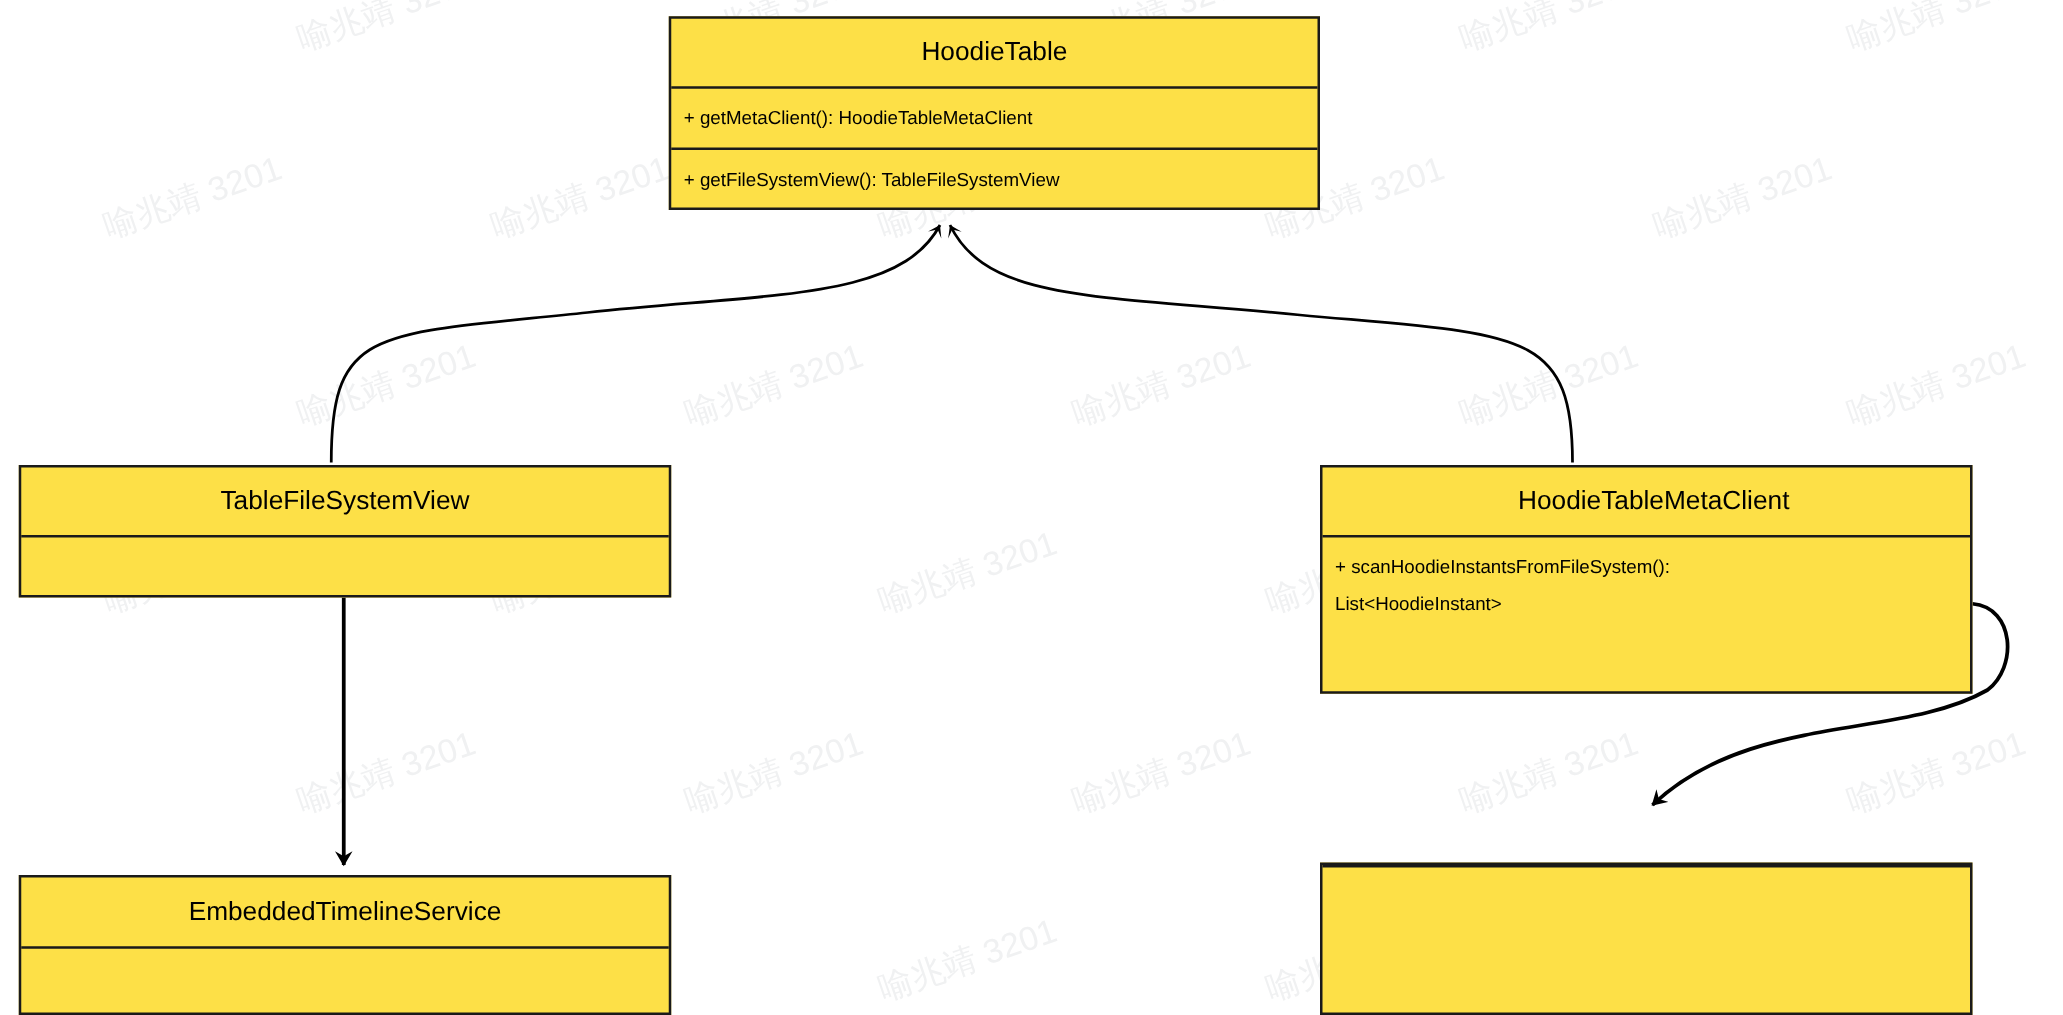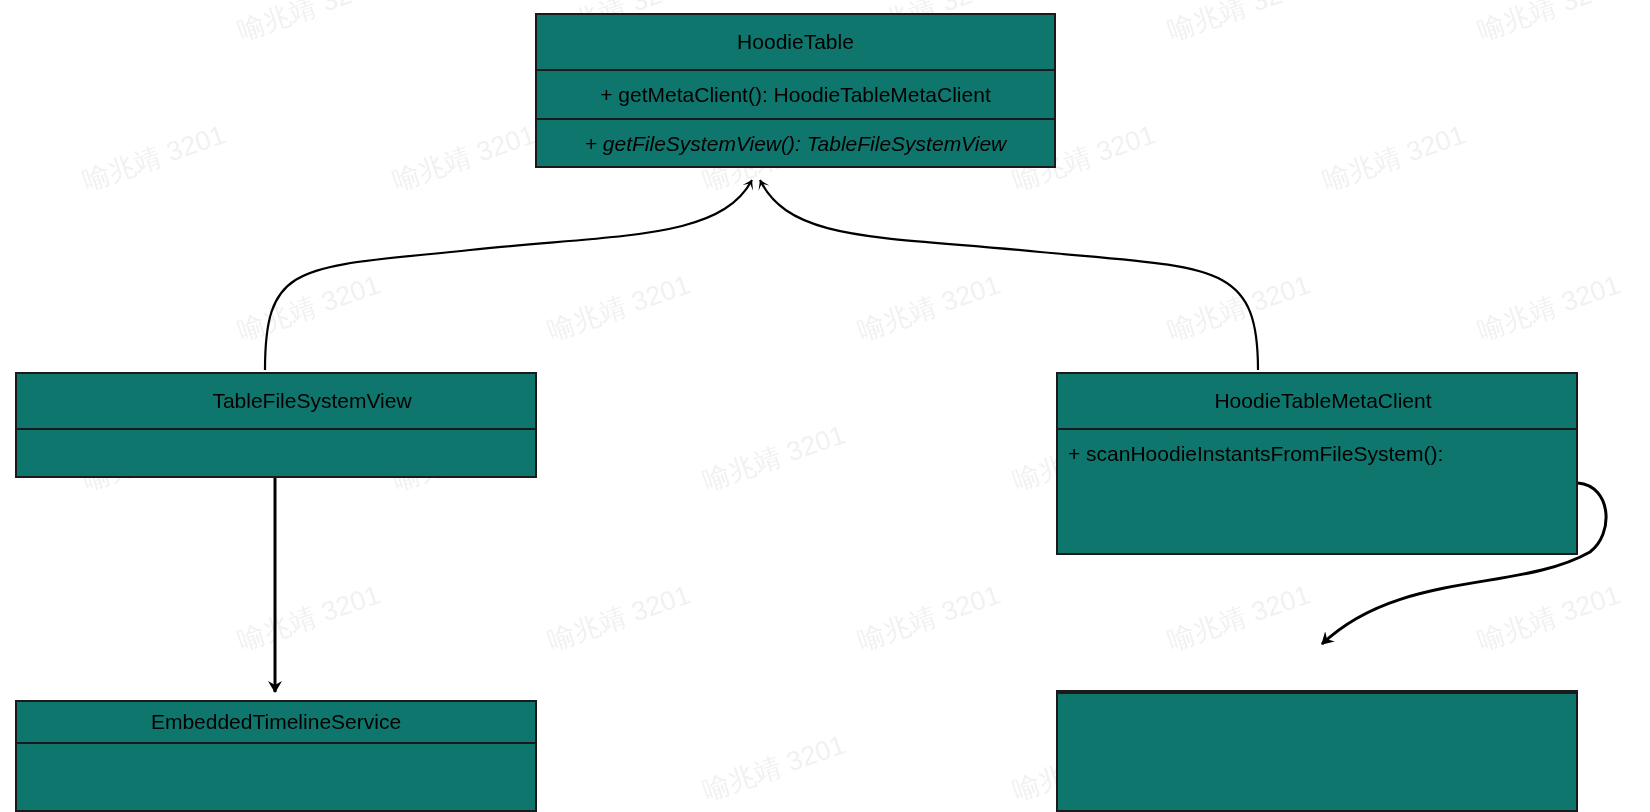--- a/index.html
+++ b/index.html
@@ -45,44 +45,43 @@
     width: 1650px;
     height: 812px;
     z-index: 2;
     pointer-events: none;
   }
 
   
   .uml-class {
     position: absolute;
     box-sizing: border-box;
-    background: #0f766e;
+    background: #fde047;
     border: 2px solid #c4b5fd;
     z-index: 3;
   }
   .uml-title {
     box-sizing: border-box;
     text-align: center;
     font-size: 21px;
     color: #000000;
     display: flex;
     align-items: center;
     justify-content: center;
     width: 100%;
   }
   .uml-compartment {
     box-sizing: border-box;
     border-top: 2px solid #1a1a1a;
-    font-size: 21px;
+    font-size: 15px;
     color: #000000;
     padding: 0 10px;
     display: flex;
     align-items: center;
     width: 100%;
-    justify-content: center;
   }
   .uml-compartment.multiline {
     display: block;
     line-height: 30px;
     padding-top: 9px;
   }
   .uml-compartment.empty {
     padding: 0;
   }
 </style>
@@ -140,36 +139,37 @@
         <path d="M 1578 483 C 1612 486 1614 534 1590 552 C 1520 592 1400 570 1322 644" fill="none" stroke="#000000" stroke-width="3" marker-end="url(#filled-arrow)"></path>
       </g>
   </svg>
 
   <div id="classes-layer">
       <div class="uml-class" style="left: 535px; top: 13px; width: 521px; height: 155px; border-color: rgb(26, 26, 26);">
         <div class="uml-title" style="height: 54px;">HoodieTable</div>
         <div class="uml-compartment" style="height: 49px; border-top-color: rgb(26, 26, 26);">
           <span>+ getMetaClient(): HoodieTableMetaClient</span>
         </div>
-        <div class="uml-compartment" style="height: 50px; border-top-color: rgb(26, 26, 26); font-style: italic;">
+        <div class="uml-compartment" style="height: 50px; border-top-color: rgb(26, 26, 26);">
           <span>+ getFileSystemView(): TableFileSystemView</span>
         </div>
       </div>
       <div class="uml-class" style="left: 15px; top: 372px; width: 522px; height: 106px; border-color: rgb(26, 26, 26);">
-        <div class="uml-title" style="height: 54px; margin-left: 36px;">TableFileSystemView</div>
+        <div class="uml-title" style="height: 54px;">TableFileSystemView</div>
         <div class="uml-compartment empty" style="height: 50px; border-top-color: rgb(26, 26, 26);"></div>
       </div>
       <div class="uml-class" style="left: 1056px; top: 372px; width: 522px; height: 183px; border-color: rgb(26, 26, 26);">
         <div class="uml-title" style="height: 54px; padding-left: 12px;">HoodieTableMetaClient</div>
         <div class="uml-compartment multiline" style="height: 90px; border-top-color: rgb(26, 26, 26);">
           <div>+ scanHoodieInstantsFromFileSystem():</div>
+          <div>List&lt;HoodieInstant&gt;</div>
         </div>
       </div>
       <div class="uml-class" style="left: 15px; top: 700px; width: 522px; height: 112px; border-color: rgb(26, 26, 26);">
-        <div class="uml-title" style="height: 40px;">EmbeddedTimelineService</div>
+        <div class="uml-title" style="height: 55px;">EmbeddedTimelineService</div>
         <div class="uml-compartment empty" style="height: 55px; border-top-color: rgb(26, 26, 26);"></div>
       </div>
       <div class="uml-class" style="left: 1056px; top: 690px; width: 522px; height: 122px; border-color: rgb(26, 26, 26);">
         <div class="uml-compartment empty" style="height: 68px; border-top-color: rgb(26, 26, 26);"></div>
       </div>
     </div>
 
 </div>
 
 </body></html>

